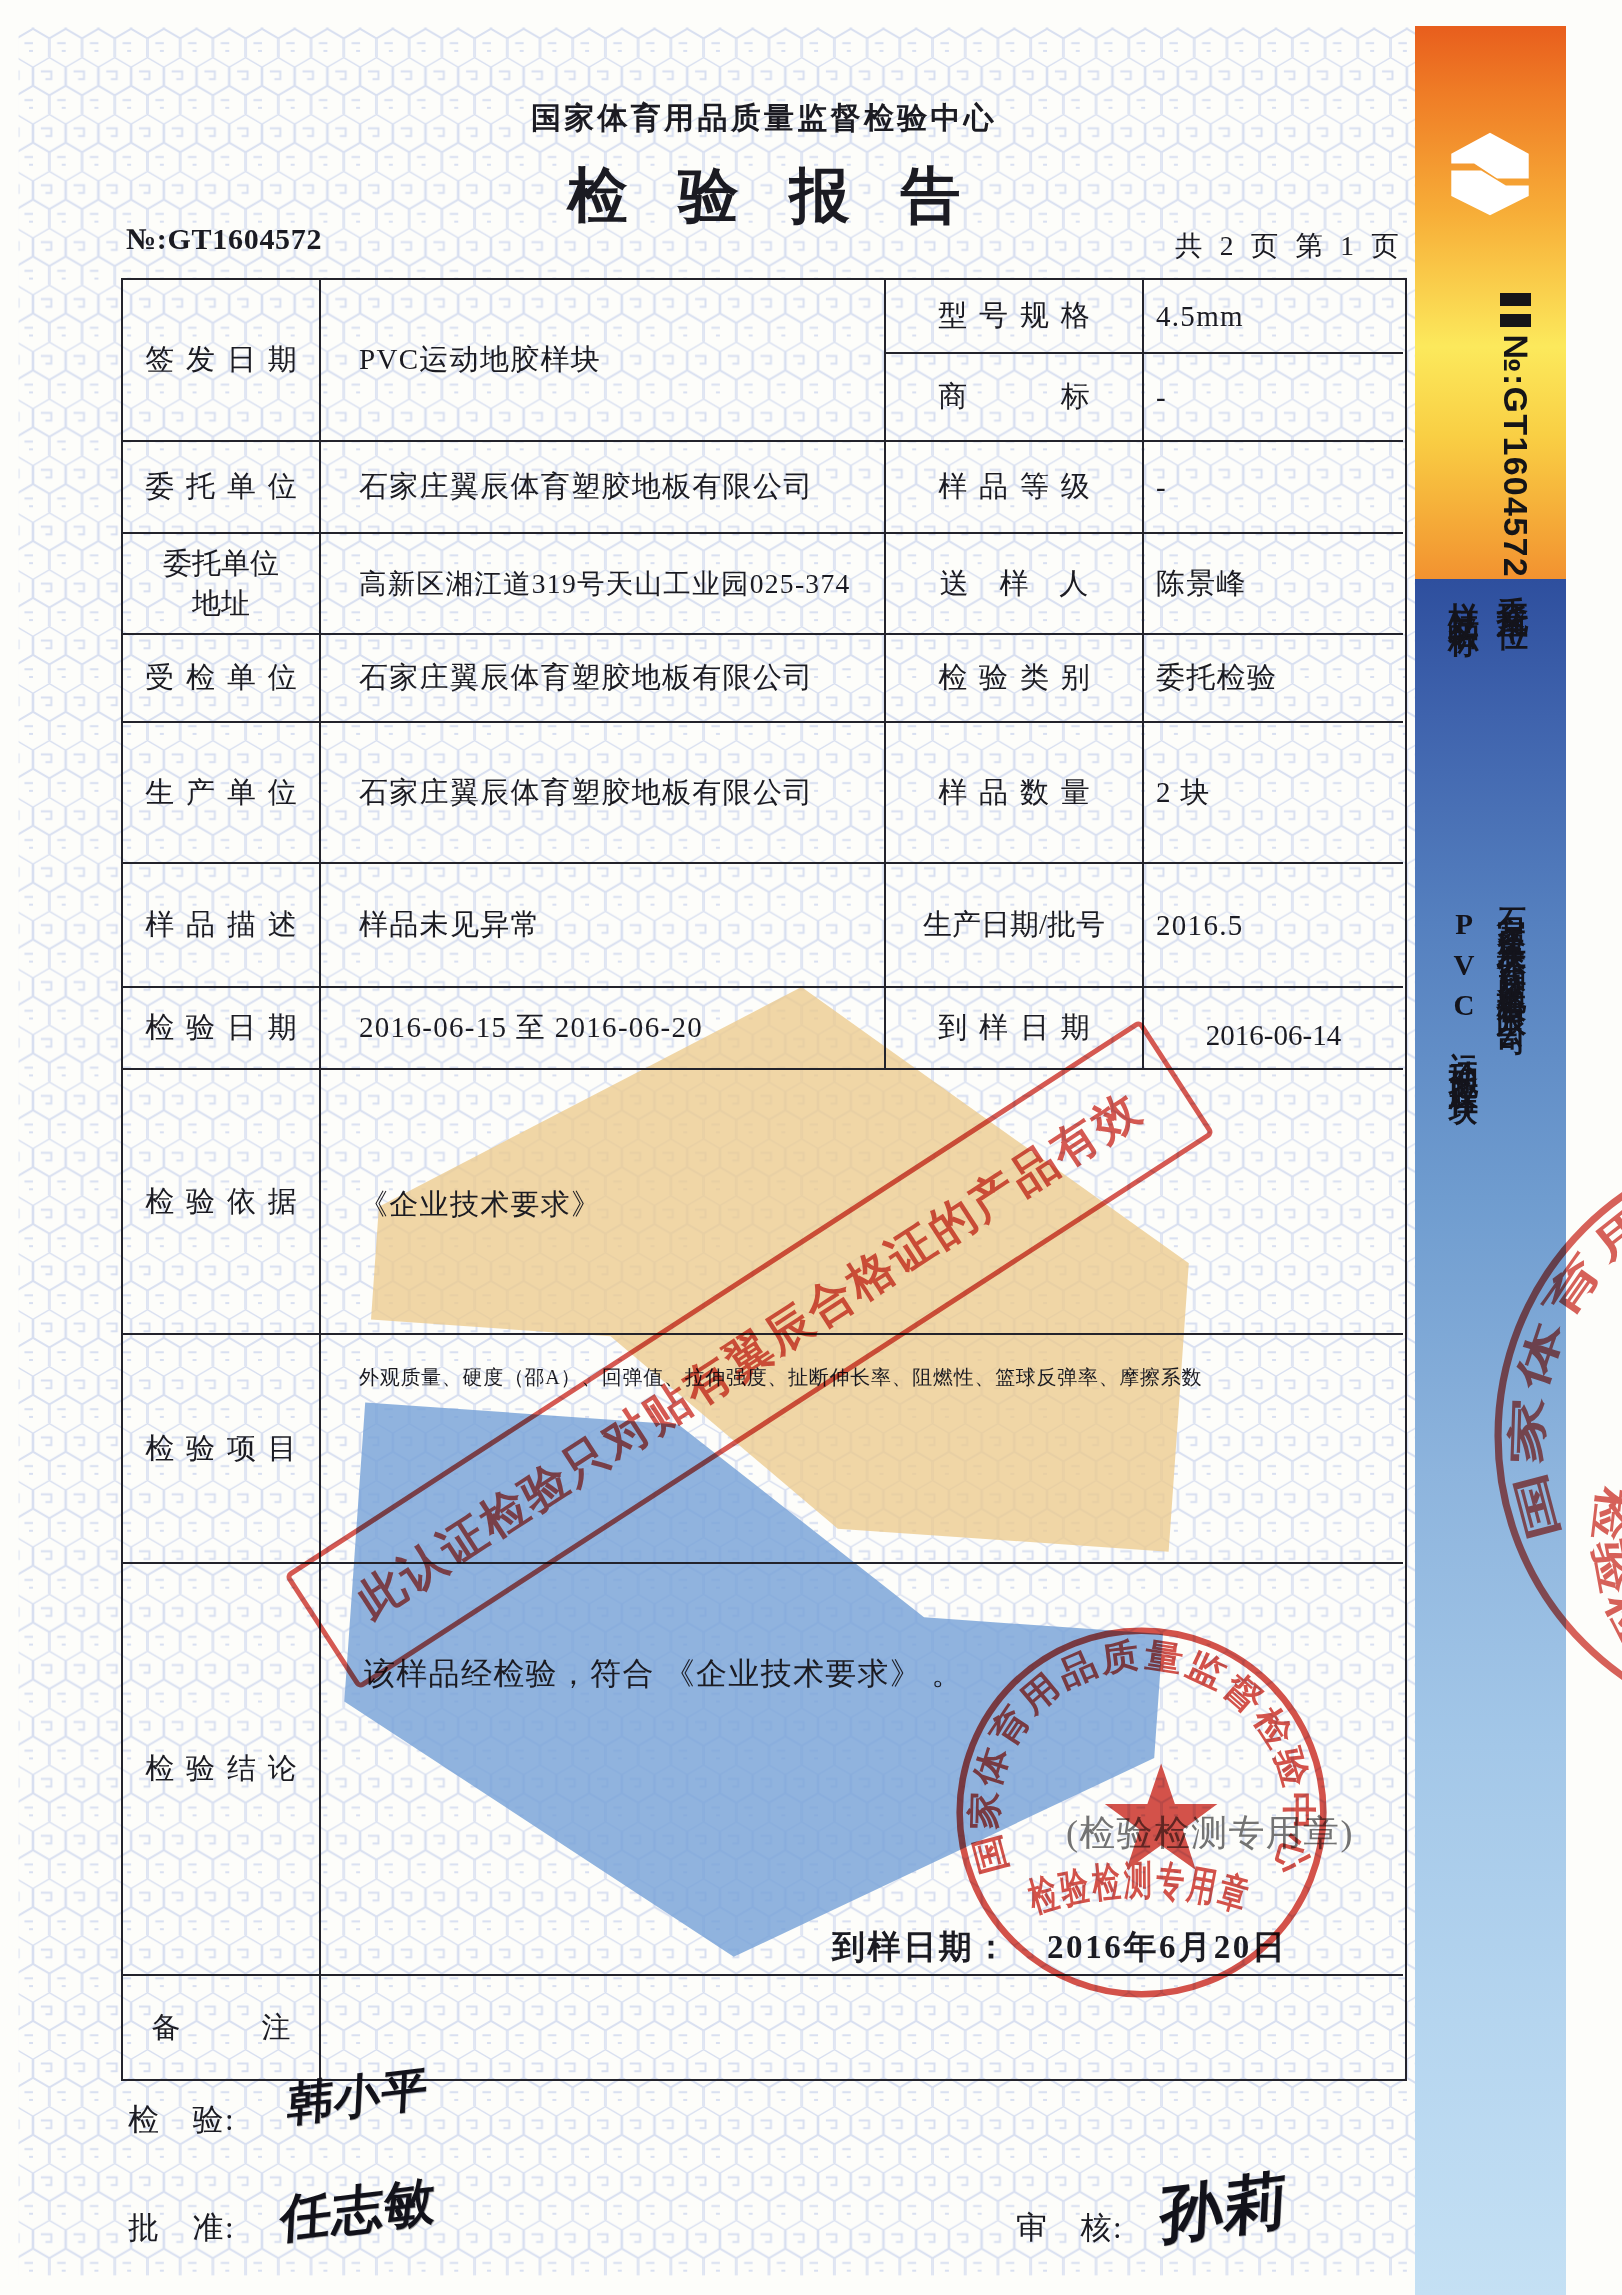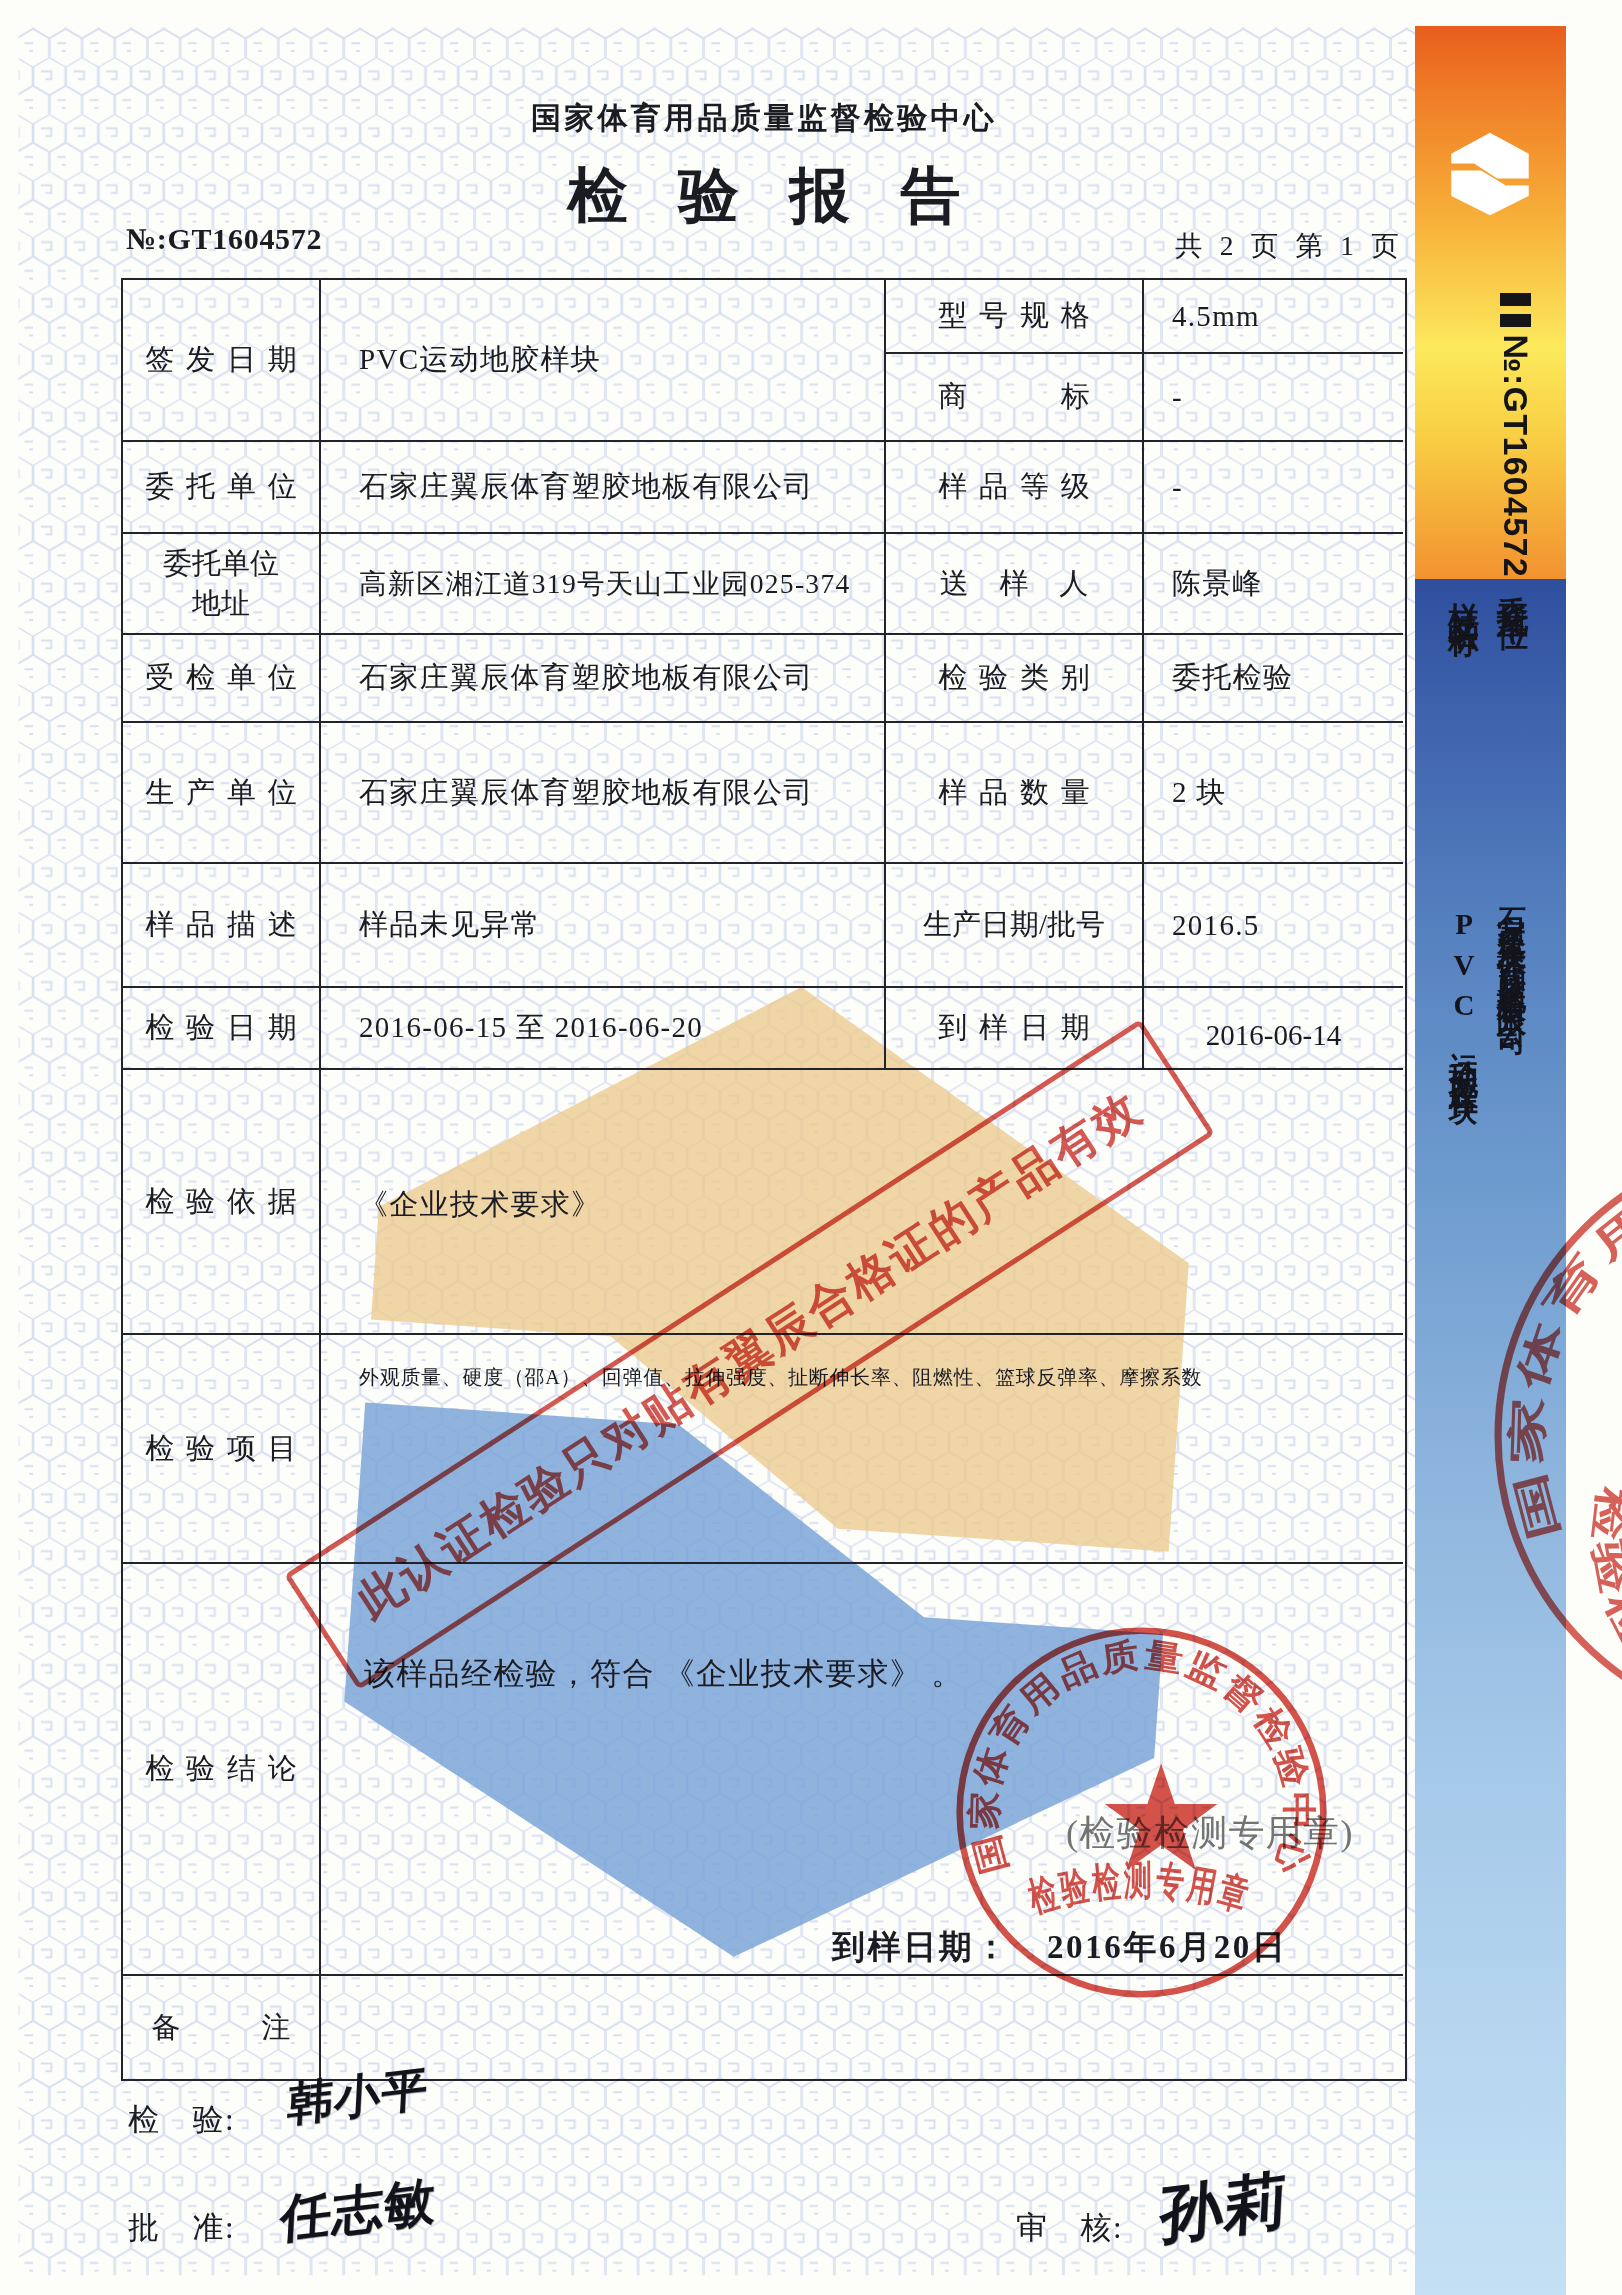--- a/index.html
+++ b/index.html
@@ -24,21 +24,21 @@
     border:2.6px solid #23232b;display:grid;z-index:10;
     grid-template-columns:198px 565px 258px 259px;
     grid-template-rows:74px 88px 92px 101px 88px 141px 124px 82px 265px 229px 412px auto;
   }
   .cell{border-right:2px solid #23232b;border-bottom:2px solid #23232b;
     display:flex;align-items:center;box-sizing:border-box;font-size:29px;}
   .ler{border-right:none;} .leb{border-bottom:none;}
   .lab{justify-content:center;text-align:center;letter-spacing:11.8px;text-indent:11.8px;}
   .lab-tight{justify-content:center;text-align:center;letter-spacing:0;text-indent:0;}
   .val{padding-left:38px;font-size:29px;letter-spacing:1.3px;}
-  .val-r{padding-left:28px;font-size:29px;letter-spacing:1.3px;}
+  .val-r{padding-left:12px;font-size:29px;letter-spacing:1.3px;}
   .val-c{justify-content:center;padding-left:0;margin-top:15px;}
   .addr-lab{flex-direction:column;justify-content:center;line-height:1.35;}
   .items-val{align-items:flex-start;padding:23.6px 43px 0 38px;line-height:1.8;
     font-size:20px;letter-spacing:0.7px;display:block;}
   .concl-val{align-items:flex-start;padding:89px 39px 0 43px;font-size:31px;letter-spacing:1.3px;}
   
   .sig-label{font-size:31px;letter-spacing:1.3px;z-index:12;text-align:right;}
   .signature{font-size:51px;font-weight:700;color:#12121a;z-index:12;
     transform:rotate(-7deg) skewX(-10deg);letter-spacing:1.3px;
     text-shadow:0.7px 0.7px 0.7px rgba(10,10,20,.45);}

